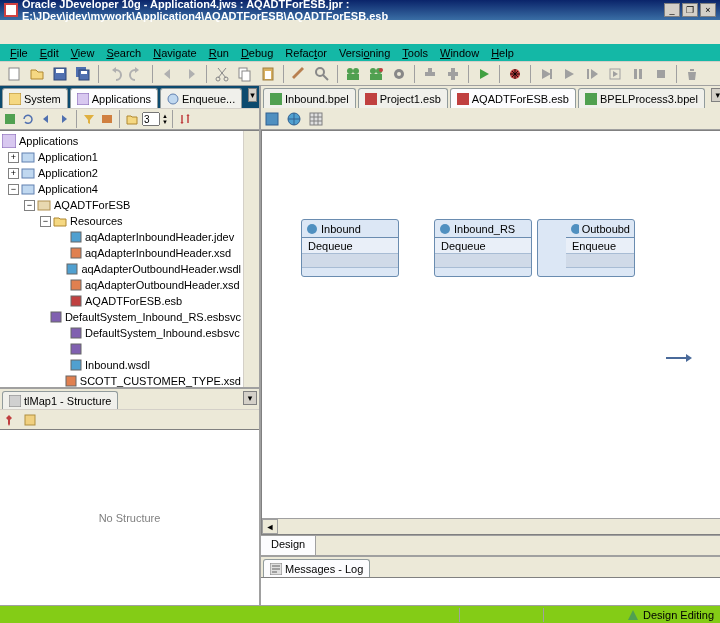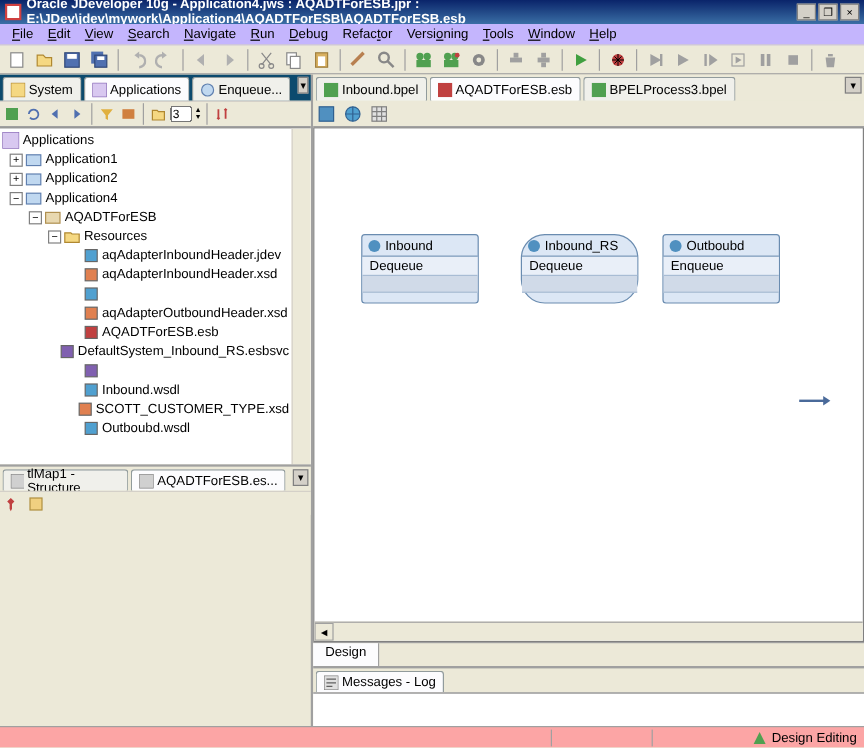--- a/index.html
+++ b/index.html
@@ -1,21 +1,21 @@
 <!DOCTYPE html>
 <html><head>
 <meta charset="utf-8">
 <style>
 * { margin:0; padding:0; box-sizing:border-box; font-family:Tahoma,Arial,sans-serif; font-size:11px; }
 body { background:#ece9d8; width:720px; height:623px; overflow:hidden; display:flex; flex-direction:column; }
 .titlebar { height:20px; background:linear-gradient(#0a246a,#3a6ea5); color:#fff; display:flex; align-items:center; padding:0 4px; }
 .titlebar svg { margin-right:4px; }
 .titlebar .title { flex:1; font-weight:bold; }
 .win-btn { width:16px; height:14px; background:#d4d0c8; border:1px solid #808080; margin-left:2px; display:flex; align-items:center; justify-content:center; font-size:9px; color:#000; }
-.menubar { height:18px; background:#c4b5fd; display:flex; align-items:center; padding:0 4px; border-bottom:1px solid #d4d0c8; }
+.menubar { height:18px; background:#14b8a6; display:flex; align-items:center; padding:0 4px; border-bottom:1px solid #d4d0c8;margin-top:24px; }
 .menubar span { padding:2px 6px; }
 .menubar span u { text-decoration:underline; }
 .toolbar { height:24px; background:#ece9d8; display:flex; align-items:center; padding:2px 4px; border-bottom:1px solid #a0a0a0; gap:3px; }
 .tb-btn { width:20px; height:20px; display:flex; align-items:center; justify-content:center; }
 .sep { width:1px; height:18px; background:#a0a0a0; margin:0 2px; }
 .main { flex:1; display:flex; overflow:hidden; }
 .left-panel { width:261px; display:flex; flex-direction:column; border-right:2px solid #a0a0a0; }
 .nav-tabs { height:22px; display:flex; background:#0c4a6e; padding:2px 2px 0; gap:2px; }
 .nav-tab { border:1px solid #919b9c; border-bottom:none; padding:2px 6px; background:#f0f0eb; border-radius:3px 3px 0 0; display:flex; align-items:center; gap:3px; }
 .nav-tab.active { background:#fcfcfe; }
@@ -46,21 +46,21 @@
 .arrow { position:absolute; height:2px; background:#4a6a9a; }
 .arrow::after { content:''; position:absolute; right:-6px; top:-3px; border:4px solid transparent; border-left:6px solid #4a6a9a; }
 .hscroll { position:absolute; bottom:0; left:0; right:0; height:16px; background:#ece9d8; border-top:1px solid #a0a0a0; display:flex; }
 .hscroll .btn { width:16px; height:15px; background:#ece9d8; border:1px solid #a0a0a0; display:flex; align-items:center; justify-content:center; font-size:9px; }
 .hscroll .track { flex:1; }
 .design-tab { height:20px; background:#ece9d8; border-top:1px solid #a0a0a0; display:flex; }
 .design-tab span { padding:2px 10px; border-right:1px solid #a0a0a0; background:#fcfcfe; }
 .msg-panel { height:50px; background:#ece9d8; border-top:2px solid #a0a0a0; display:flex; flex-direction:column; }
 .msg-tabs { height:20px; display:flex; padding:2px 2px 0; }
 .msg-body { flex:1; background:#fff; border-top:1px solid #808080; }
-.statusbar { height:18px; background:#fca5a5; border-top:1px solid #a0a0a0; display:flex; align-items:center; justify-content:flex-end; padding:5px 6px; gap:4px; }
+.statusbar { height:18px; background:#84cc16; border-top:1px solid #a0a0a0; display:flex; align-items:center; justify-content:flex-end; padding:5px 6px; gap:4px; }
 .status-cell { width:80px; height:14px; border-left:1px solid #a0a0a0; }
 </style>
 </head>
 <body>
 
 <div class="titlebar">
   <svg width="14" height="14">
       <rect width="14" height="14" fill="#d04040"></rect>
       <rect x="2" y="2" width="10" height="10" fill="#fff"></rect>
     </svg>
@@ -411,20 +411,21 @@
               </span>
               <span>aqAdapterInboundHeader.xsd</span>
             </div>
             <div class="tree-node">
               <span class="ind" style="width:68px"></span>
               <span class="ico">
                 <svg width="12" height="12">
                   <rect x="1" y="1" width="10" height="10" fill="#50a0d0" stroke="#666"></rect>
                 </svg>
               </span>
+              <span>aqAdapterOutboundHeader.wsdl</span>
             </div>
             <div class="tree-node">
               <span class="ind" style="width:68px"></span>
               <span class="ico">
                 <svg width="12" height="12">
                   <rect x="1" y="1" width="10" height="10" fill="#e08050" stroke="#666"></rect>
                 </svg>
               </span>
               <span>aqAdapterOutboundHeader.xsd</span>
             </div>
@@ -438,20 +439,29 @@
               <span>AQADTForESB.esb</span>
             </div>
             <div class="tree-node">
               <span class="ind" style="width:68px"></span>
               <span class="ico">
                 <svg width="12" height="12">
                   <rect x="1" y="1" width="10" height="10" fill="#8060b0" stroke="#666"></rect>
                 </svg>
               </span>
               <span>DefaultSystem_Inbound_RS.esbsvc</span>
+            </div>
+            <div class="tree-node">
+              <span class="ind" style="width:68px"></span>
+              <span class="ico">
+                <svg width="12" height="12">
+                  <rect x="1" y="1" width="10" height="10" fill="#8060b0" stroke="#666"></rect>
+                </svg>
+              </span>
+              <span>DefaultSystem_Inbound.esbsvc</span>
             </div>
             <div class="tree-node">
               <span class="ind" style="width:68px"></span>
               <span class="ico">
                 <svg width="12" height="12">
                   <rect x="1" y="1" width="10" height="10" fill="#8060b0" stroke="#666"></rect>
                 </svg>
               </span>
             </div>
             <div class="tree-node">
@@ -485,54 +495,57 @@
       </div>
       <div class="tree-scroll"></div>
     </div>
     <div class="structure">
       <div class="struct-tabs">
         <div class="nav-tab">
             <svg width="12" height="12">
               <rect width="12" height="12" fill="#d0d0d0" stroke="#808080"></rect>
             </svg>
             <span>tlMap1 - Structure</span>
-          </div>
-        <div class="nav-tab active">
-            <svg width="12" height="12">
-              <rect width="12" height="12" fill="#d0d0d0" stroke="#808080"></rect>
-            </svg>
-            <span>AQADTForESB.es...</span>
           </div>
         <div style="flex:1"></div>
         <div class="win-btn" style="width:14px;height:14px">▾</div>
       </div>
       <div class="struct-bar">
         <span class="ico">
             <svg width="14" height="14">
               <path d="M7 2l3 3-2 2v4l-1 2-1-2V7L4 5z" fill="#c04040"></path>
             </svg>
           </span>
         <span class="ico">
             <svg width="14" height="14">
               <rect x="2" y="2" width="10" height="10" fill="#f0d080" stroke="#b09040"></rect>
             </svg>
           </span>
       </div>
+      <div class="struct-body">
+          <span>No Structure</span>
+        </div>
     </div>
   </div>
 
   <div class="right-panel">
     <div class="editor-tabs">
       <div id="ed-tabs" style="display:flex;gap:2px">
           <div class="ed-tab">
             <svg width="12" height="12">
               <rect width="12" height="12" fill="#50a050"></rect>
             </svg>
             <span>Inbound.bpel</span>
           </div>
+          <div class="ed-tab">
+            <svg width="12" height="12">
+              <rect width="12" height="12" fill="#c04040"></rect>
+            </svg>
+            <span>Project1.esb</span>
+          </div>
           <div class="ed-tab active">
             <svg width="12" height="12">
               <rect width="12" height="12" fill="#c04040"></rect>
             </svg>
             <span>AQADTForESB.esb</span>
           </div>
           <div class="ed-tab">
             <svg width="12" height="12">
               <rect width="12" height="12" fill="#50a050"></rect>
             </svg>
@@ -570,34 +583,34 @@
                 <circle cx="6" cy="6" r="5" fill="#5090c0"></circle>
               </svg>
               <span>Inbound</span>
             </div>
             <div class="esb-op">
               <span>Dequeue</span>
             </div>
             <div class="esb-bar"></div>
             <div class="esb-foot"></div>
           </div>
-          <div class="esb-box" style="left: 172px; top: 88px; border-radius: 20px;">
+          <div class="esb-box" style="left: 172px; top: 88px;">
             <div class="esb-head">
               <svg width="12" height="12">
                 <circle cx="6" cy="6" r="5" fill="#5090c0"></circle>
               </svg>
               <span>Inbound_RS</span>
             </div>
             <div class="esb-op">
               <span>Dequeue</span>
             </div>
             <div class="esb-bar"></div>
             <div class="esb-foot"></div>
           </div>
-          <div class="esb-box" style="left: 290px; top: 88px;">
+          <div class="esb-box" style="left: 275px; top: 88px; padding-left: 28px;">
             <div class="esb-head">
               <svg width="12" height="12">
                 <circle cx="6" cy="6" r="5" fill="#5090c0"></circle>
               </svg>
               <span>Outboubd</span>
             </div>
             <div class="esb-op">
               <span>Enqueue</span>
             </div>
             <div class="esb-bar"></div>

